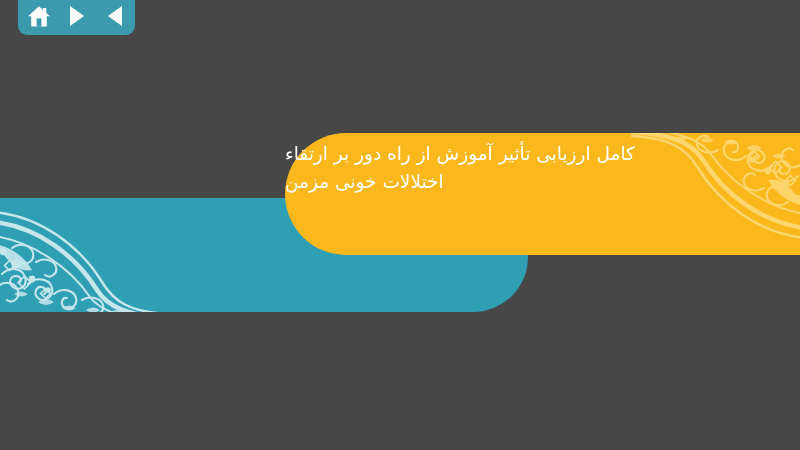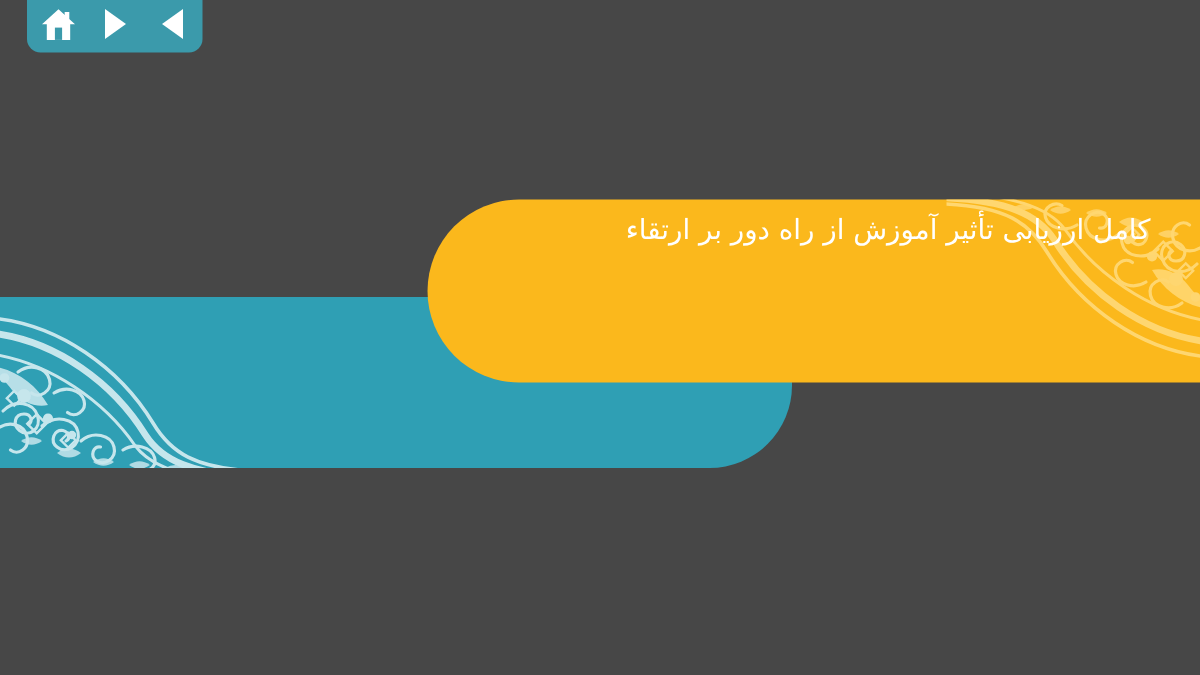--- a/index.html
+++ b/index.html
@@ -49,21 +49,21 @@
     opacity:.92;
     pointer-events:none;
   }
 
   
   #title-block{
     position:absolute;
     left:285px;top:140px;
     width:500px;height:110px;
     z-index:30;
-    display:flex;flex-direction:column;align-items:flex-start;justify-content:flex-start;
+    display:flex;flex-direction:column;align-items:flex-end;justify-content:flex-start;
     padding-right:18px;box-sizing:border-box;
     pointer-events:none;
   }
   .title-line{
     color:#ffffff;
     font-size:18.5px;
     line-height:28px;
     white-space:nowrap;
     text-align:right;
     direction:rtl;
@@ -183,15 +183,16 @@
       <g fill="none" stroke="#FFD978" stroke-width="1.6">
         <rect x="140" y="34" width="9" height="9" transform="rotate(45 144.5 38.5)"></rect>
         <rect x="120" y="24" width="7" height="7" transform="rotate(45 123.5 27.5)"></rect>
         <rect x="156" y="48" width="7" height="7" transform="rotate(45 159.5 51.5)"></rect>
       </g>
     </svg>
   </div>
 
   <div id="title-block">
     <div class="title-line">کامل ارزیابی تأثیر آموزش از راه دور بر ارتقاء</div>
+    <div class="title-line">اختلالات خونی مزمن</div>
   </div>
 
 </div>
 
 </body></html>

